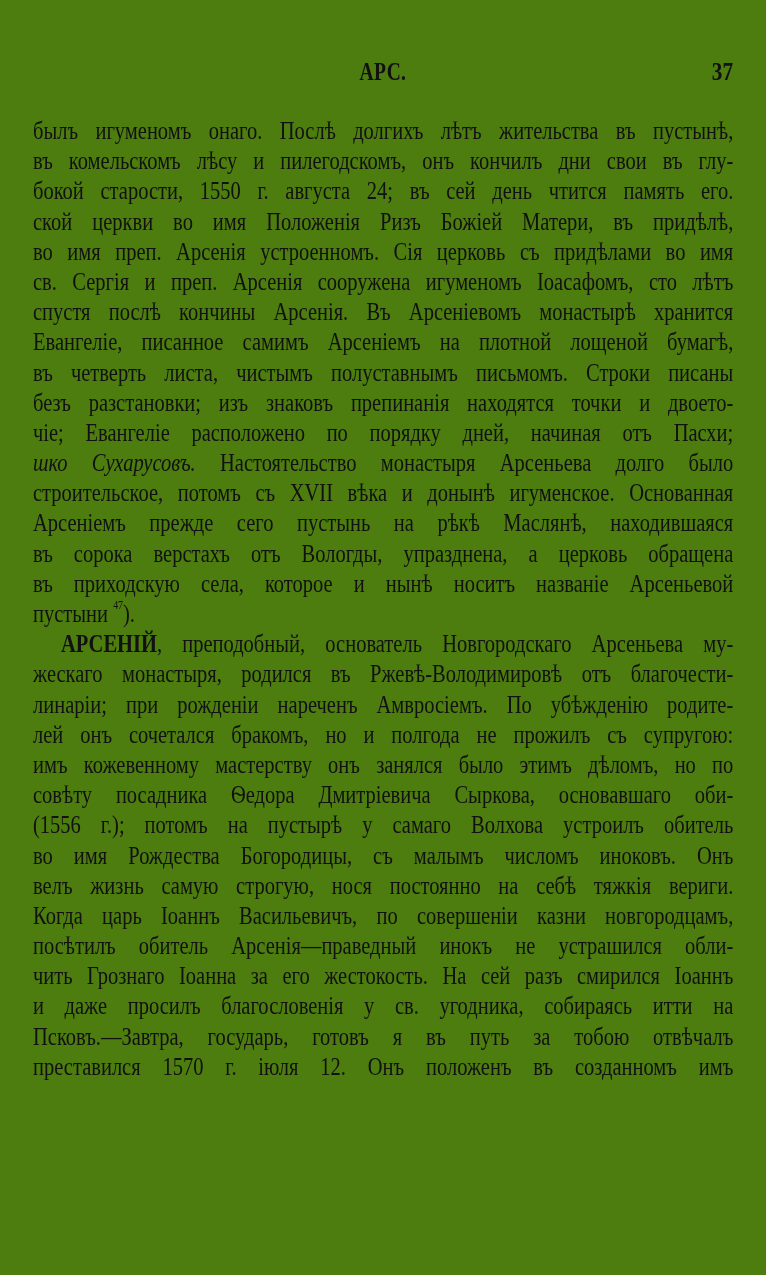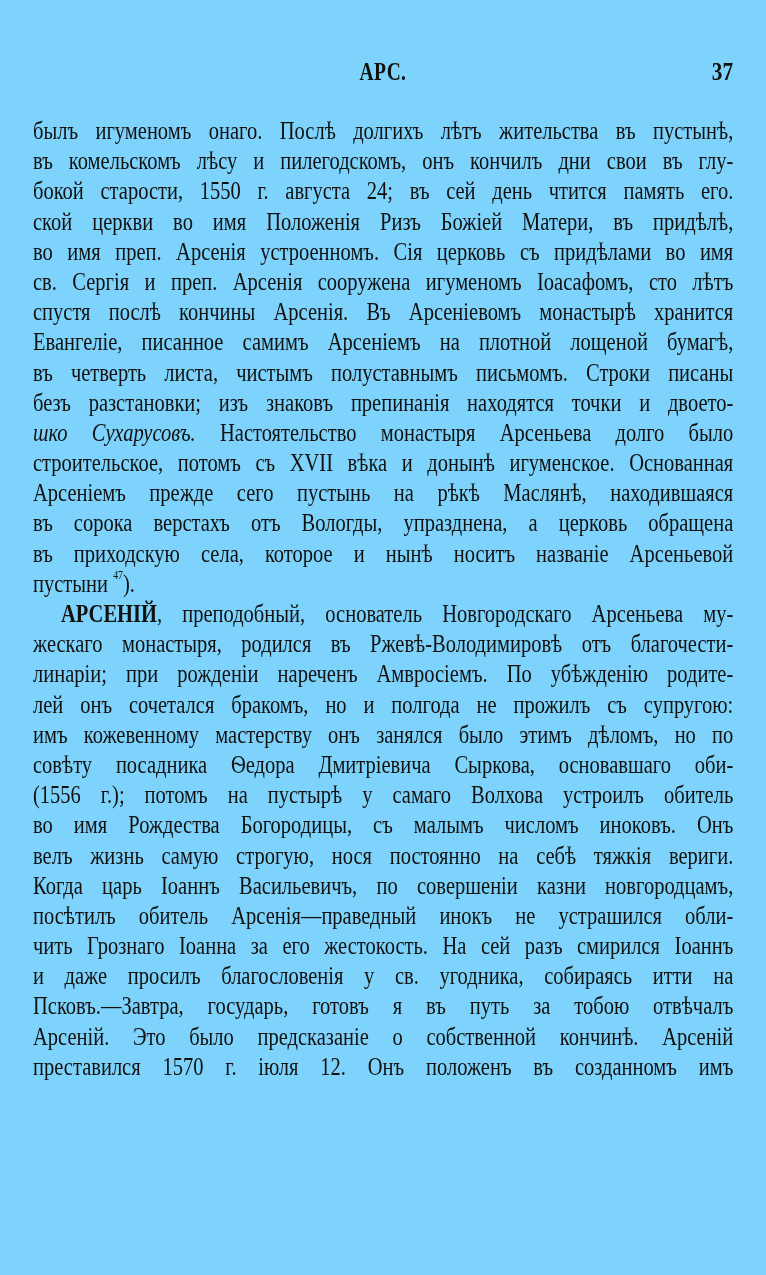--- a/index.html
+++ b/index.html
@@ -1,17 +1,17 @@
 <!DOCTYPE html>
 <html><head>
 <meta charset="utf-8">
 <style>
   html, body { margin:0; padding:0; background:#ffffff; }
   body { width:766px; height:1275px; position:relative; overflow:hidden; color:#111; }
-  .page { position:absolute; left:0; top:0; width:766px; height:1275px; background:#7dd3fc; }
+  .page { position:absolute; left:0; top:0; width:766px; height:1275px; background:#4d7c0f; }
   .header { position:absolute; top:58px; left:33px; width:700px; height:34px; }
   .running-head { position:absolute; left:0; right:0; text-align:center; font-family:"Liberation Serif", serif; font-weight:bold; font-size:25px; letter-spacing:0.5px; transform:scaleX(0.78); }
   .page-number { position:absolute; right:0; top:0; font-family:"Liberation Serif", serif; font-weight:bold; font-size:25px; transform:scaleX(0.85); transform-origin:right center; }
   .body-text { position:absolute; top:116px; left:33px; width:700px; }
   .line { height:30.2px; line-height:30px; font-family:"Liberation Serif", serif; font-size:25px; white-space:nowrap; text-align:justify; text-align-last:justify; overflow:visible; }
   .line.last { text-align-last:left; }
   .line.indent { padding-left:28px; box-sizing:border-box; }
   .cond { display:block; transform:scaleX(0.82); transform-origin:left center; width:122%; text-align:justify; text-align-last:justify; }
   .line.last .cond { text-align-last:left; }
   .it { font-style:italic; }
@@ -52,20 +52,23 @@
         <span class="cond">спустя послѣ кончины Арсенія. Въ Арсеніевомъ монастырѣ хранится</span>
       </div>
     <div class="line">
         <span class="cond">Евангеліе, писанное самимъ Арсеніемъ на плотной лощеной бумагѣ,</span>
       </div>
     <div class="line">
         <span class="cond">въ четверть листа, чистымъ полуставнымъ письмомъ. Строки писаны</span>
       </div>
     <div class="line">
         <span class="cond">безъ разстановки; изъ знаковъ препинанія находятся точки и двоето-</span>
+      </div>
+    <div class="line">
+        <span class="cond">чіе; Евангеліе расположено по порядку дней, начиная отъ Пасхи;</span>
       </div>
     <div class="line">
         <span class="cond"><span class="it">шко Сухарусовъ.</span><span> Настоятельство монастыря Арсеньева долго было</span></span>
       </div>
     <div class="line">
         <span class="cond">строительское, потомъ съ XVII вѣка и донынѣ игуменское. Основанная</span>
       </div>
     <div class="line">
         <span class="cond">Арсеніемъ прежде сего пустынь на рѣкѣ Маслянѣ, находившаяся</span>
       </div>
@@ -115,19 +118,16 @@
     <div class="line">
         <span class="cond">чить Грознаго Іоанна за его жестокость. На сей разъ смирился Іоаннъ</span>
       </div>
     <div class="line">
         <span class="cond">и даже просилъ благословенія у св. угодника, собираясь итти на</span>
       </div>
     <div class="line">
         <span class="cond">Псковъ.—Завтра, государь, готовъ я въ путь за тобою отвѣчалъ</span>
       </div>
     <div class="line">
-        <span class="cond">Арсеній. Это было предсказаніе о собственной кончинѣ. Арсеній</span>
-      </div>
-    <div class="line">
         <span class="cond">преставился 1570 г. іюля 12. Онъ положенъ въ созданномъ имъ</span>
       </div>
   </div>
 </div>
 
 </body></html>

